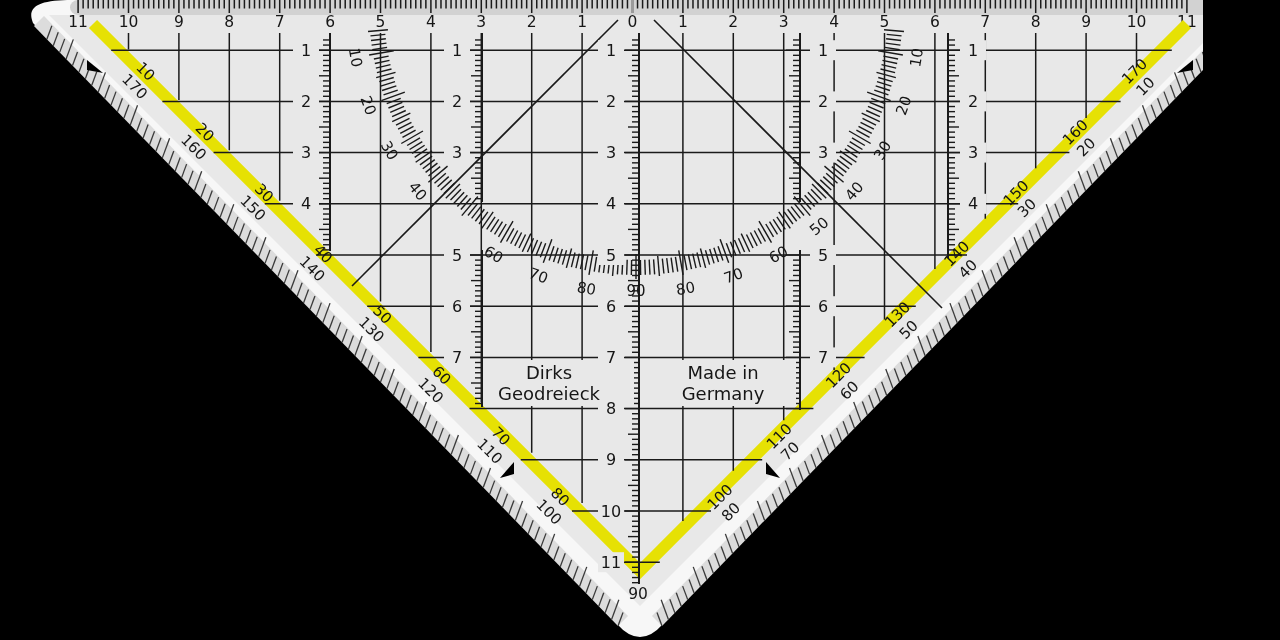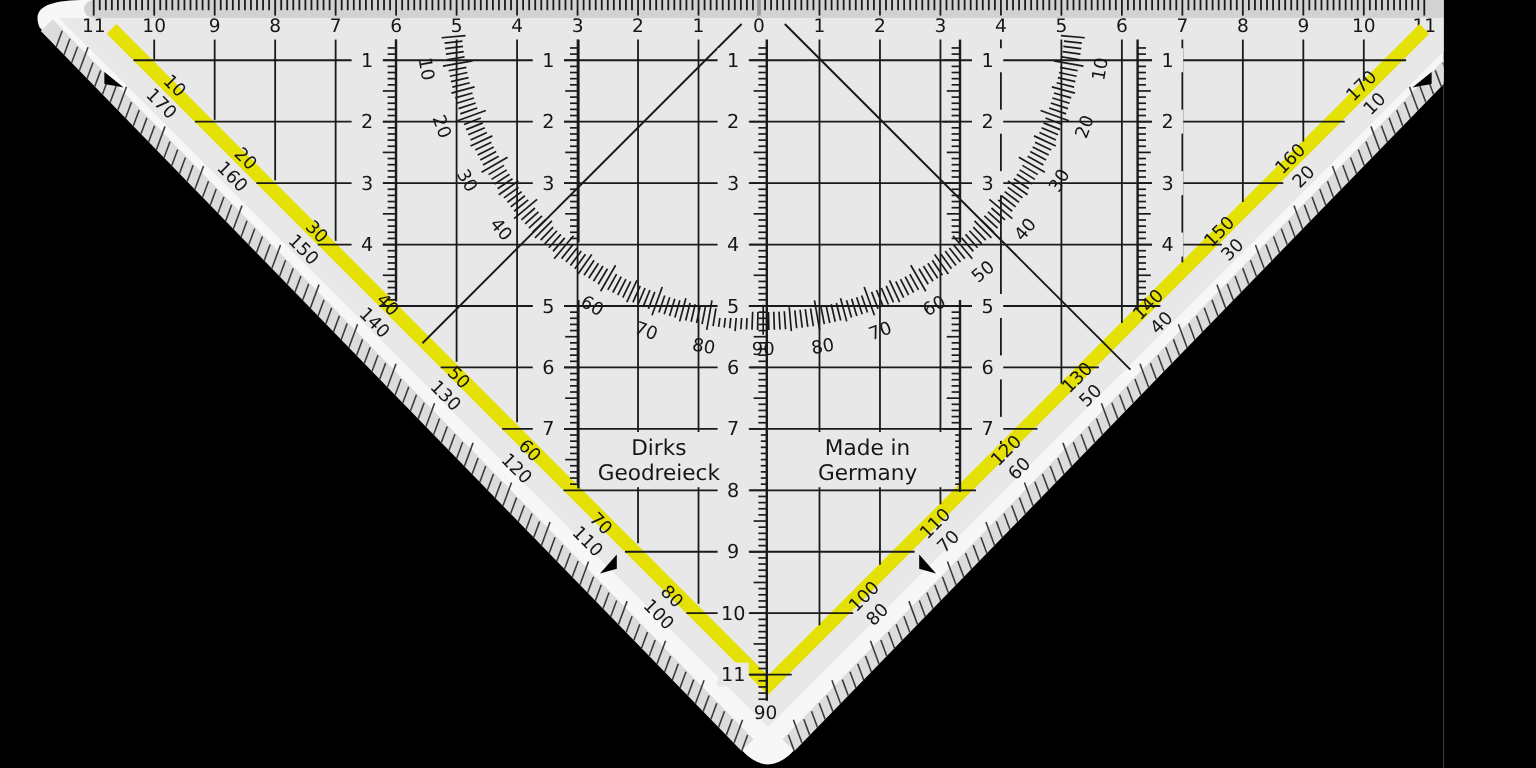--- a/index.html
+++ b/index.html
@@ -1,16 +1,16 @@
 <!DOCTYPE html>
 <html><head>
 <meta charset="utf-8">
 <style>
   html,body{margin:0;padding:0;background:#000;}
-  .stage{position:relative;width:1203px;height:640px;overflow:hidden;background:#fef9c3;}
+  .stage{position:relative;width:1203px;height:640px;overflow:hidden;background:#fca5a5;}
   svg{display:block;}
   text{fill:#161616;font-family:"DejaVu Sans",sans-serif;}
   .brand{font-size:18px;text-anchor:middle;}
   .apex{font-size:15.5px;text-anchor:middle;}
 </style>
 </head>
 <body>
 
 <div class="stage">
   <svg id="art" width="1280" height="640" viewBox="0 0 1280 640">

